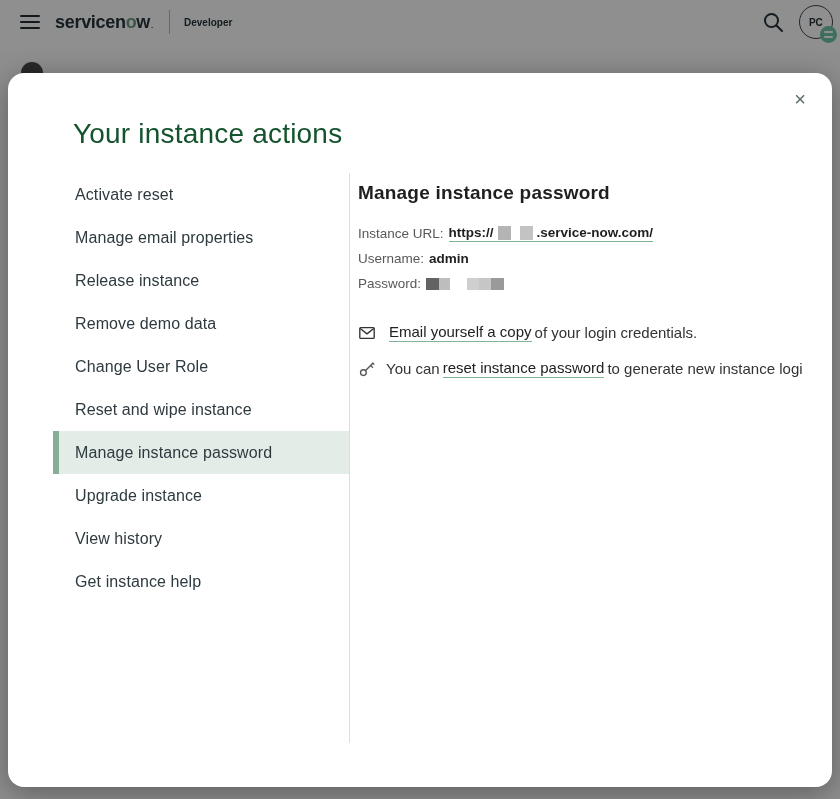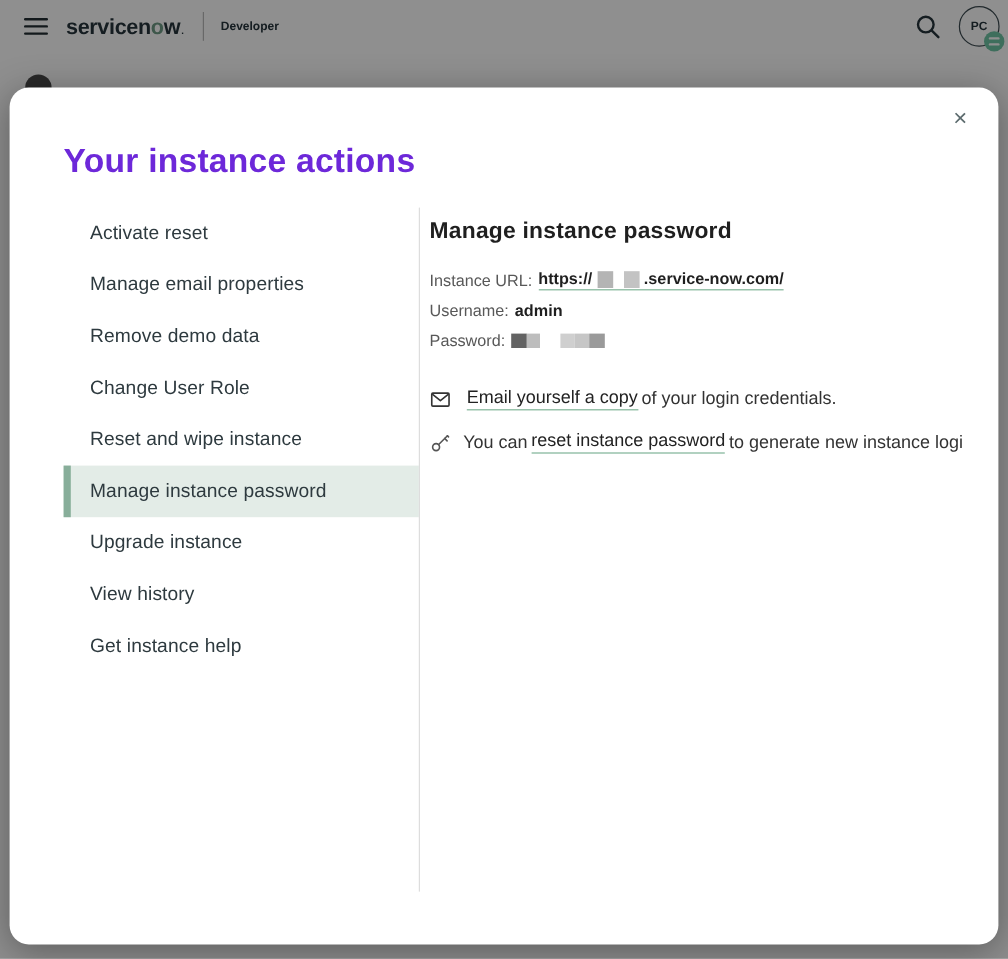--- a/index.html
+++ b/index.html
@@ -35,21 +35,21 @@
 
   
   .overlay { position:absolute; inset:0; background:rgba(0,0,0,0.44); }
 
   
   .modal { position:absolute; left:8px; top:73px; width:824px; height:714px;
     background:#fff; border-radius:16px; box-shadow:0 6px 30px rgba(0,0,0,0.35);
     padding-top:45px; overflow:hidden; }
   .close-btn { position:absolute; top:16px; right:26px; font-size:20px; line-height:1;
     color:#5c6b6e; cursor:pointer; font-weight:400; }
-  .modal-title { margin-left:45px; font-size:28px; font-weight:700; color:#6d28d9;
+  .modal-title { margin-left:65px; font-size:28px; font-weight:400; color:#14532d;
     letter-spacing:0.2px; }
 
   .modal-body { display:flex; margin-top:23px; height:570px; }
 
   
   .menu { width:296px; margin-left:45px; flex:none; }
   .menu-item { height:43px; display:flex; align-items:center; padding-left:22px;
     font-size:16px; color:#2e3a3f; cursor:pointer; letter-spacing:0.1px; }
   .menu-item.selected { background:#e3ece7; border-left:6px solid #88ae9a; padding-left:16px; }
 
@@ -121,20 +121,21 @@
 
 <div class="modal">
   <div class="close-btn">×</div>
   <h1 class="modal-title">Your instance actions</h1>
 
   <div class="modal-body">
 
     <nav class="menu">
       <div class="menu-item">Activate reset</div>
       <div class="menu-item">Manage email properties</div>
+      <div class="menu-item">Release instance</div>
       <div class="menu-item">Remove demo data</div>
       <div class="menu-item">Change User Role</div>
       <div class="menu-item">Reset and wipe instance</div>
       <div class="menu-item selected">Manage instance password</div>
       <div class="menu-item">Upgrade instance</div>
       <div class="menu-item">View history</div>
       <div class="menu-item">Get instance help</div>
     </nav>
 
     <section class="panel">

